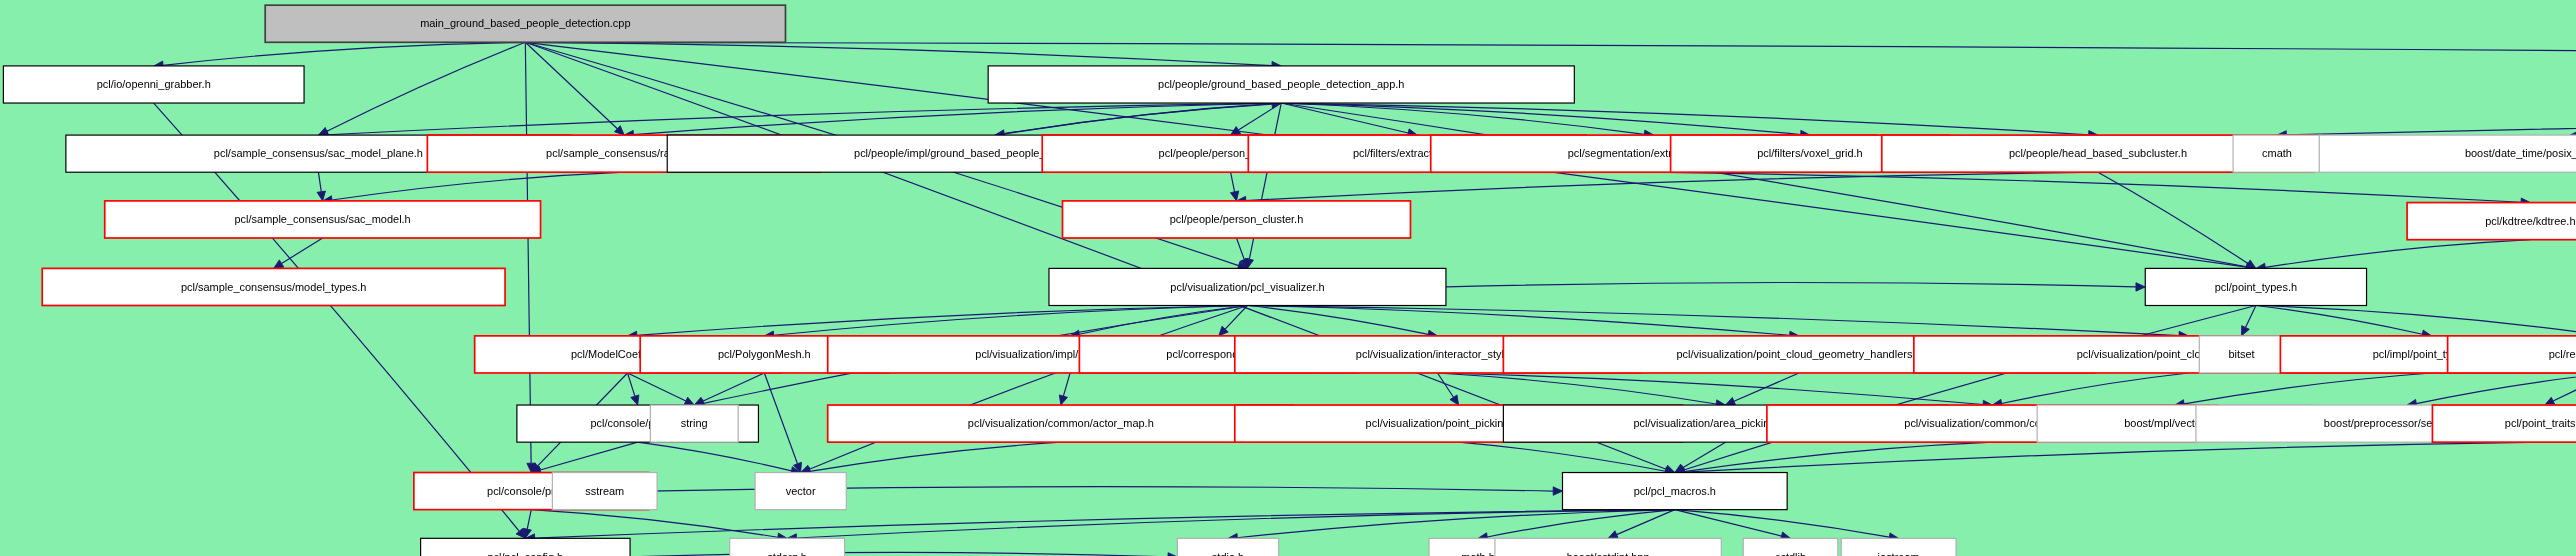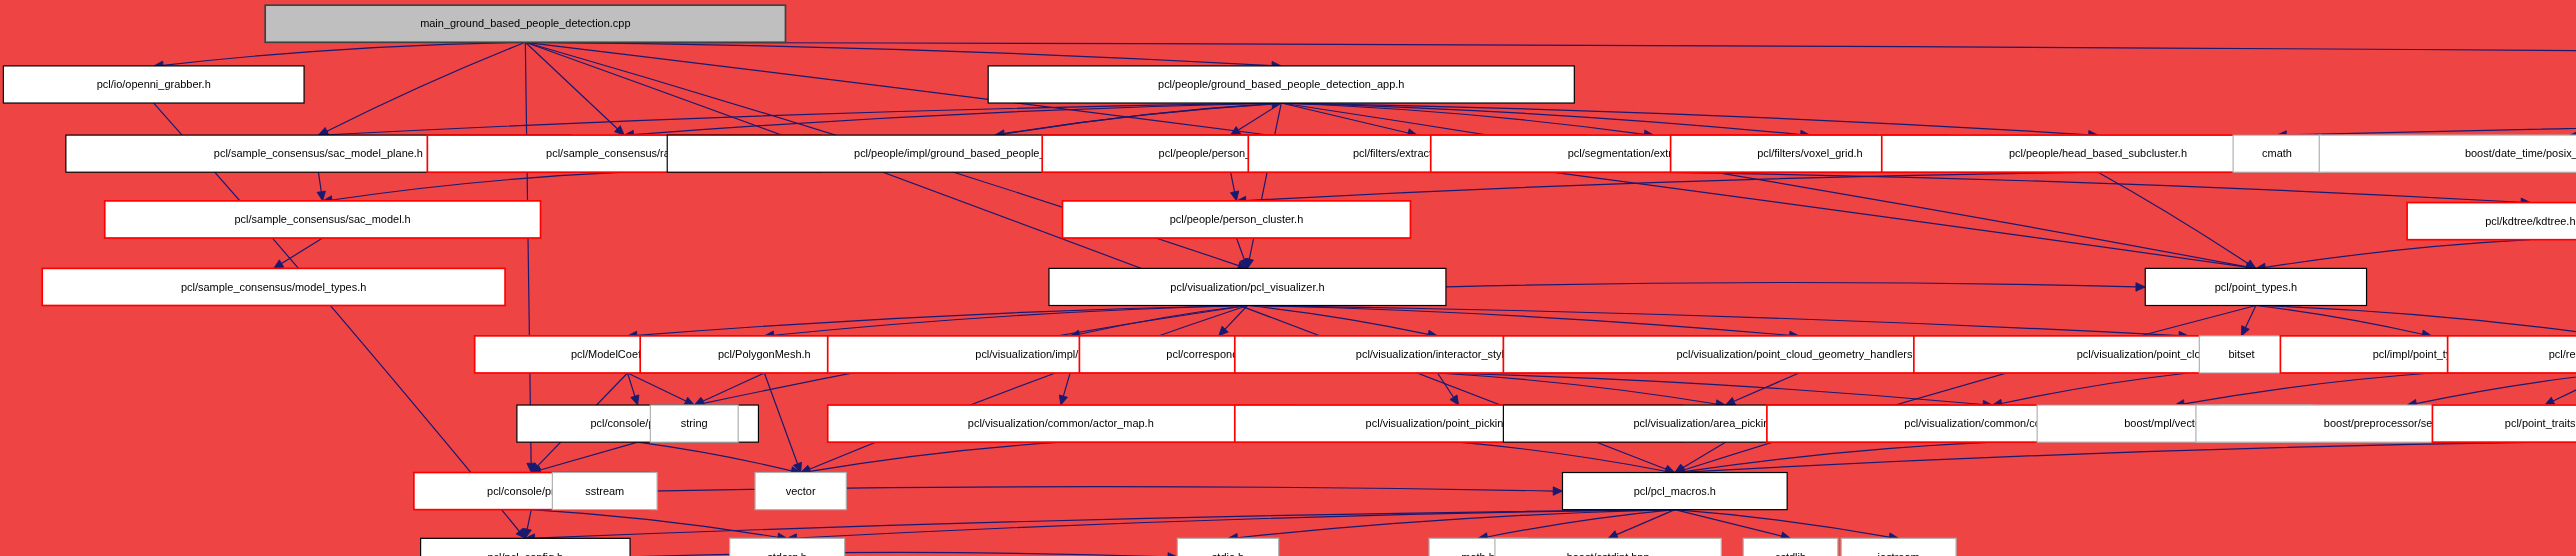--- a/index.html
+++ b/index.html
@@ -1,17 +1,17 @@
 <!DOCTYPE html>
 <html style="font-size:13.5px"><head>
 <meta charset="utf-8">
 <style>
   html,body{margin:0;padding:0;background:#ffffff;}
   body{font-family:"Liberation Sans", sans-serif;}
-  #graph{position:relative;width:2576px;height:557px;background:#ef4444;overflow:hidden;}
+  #graph{position:relative;width:2576px;height:557px;background:#86efac;overflow:hidden;}
   svg{position:absolute;left:0;top:0;width:2576px;height:557px;}
   .node-label{
     font-family:"Liberation Sans", sans-serif;
     font-size:13px;
     fill:#000000;
     text-anchor:middle;
     dominant-baseline:middle;
     white-space:pre;
   }
   .edge{fill:none;stroke:#191970;stroke-width:1.4;}

